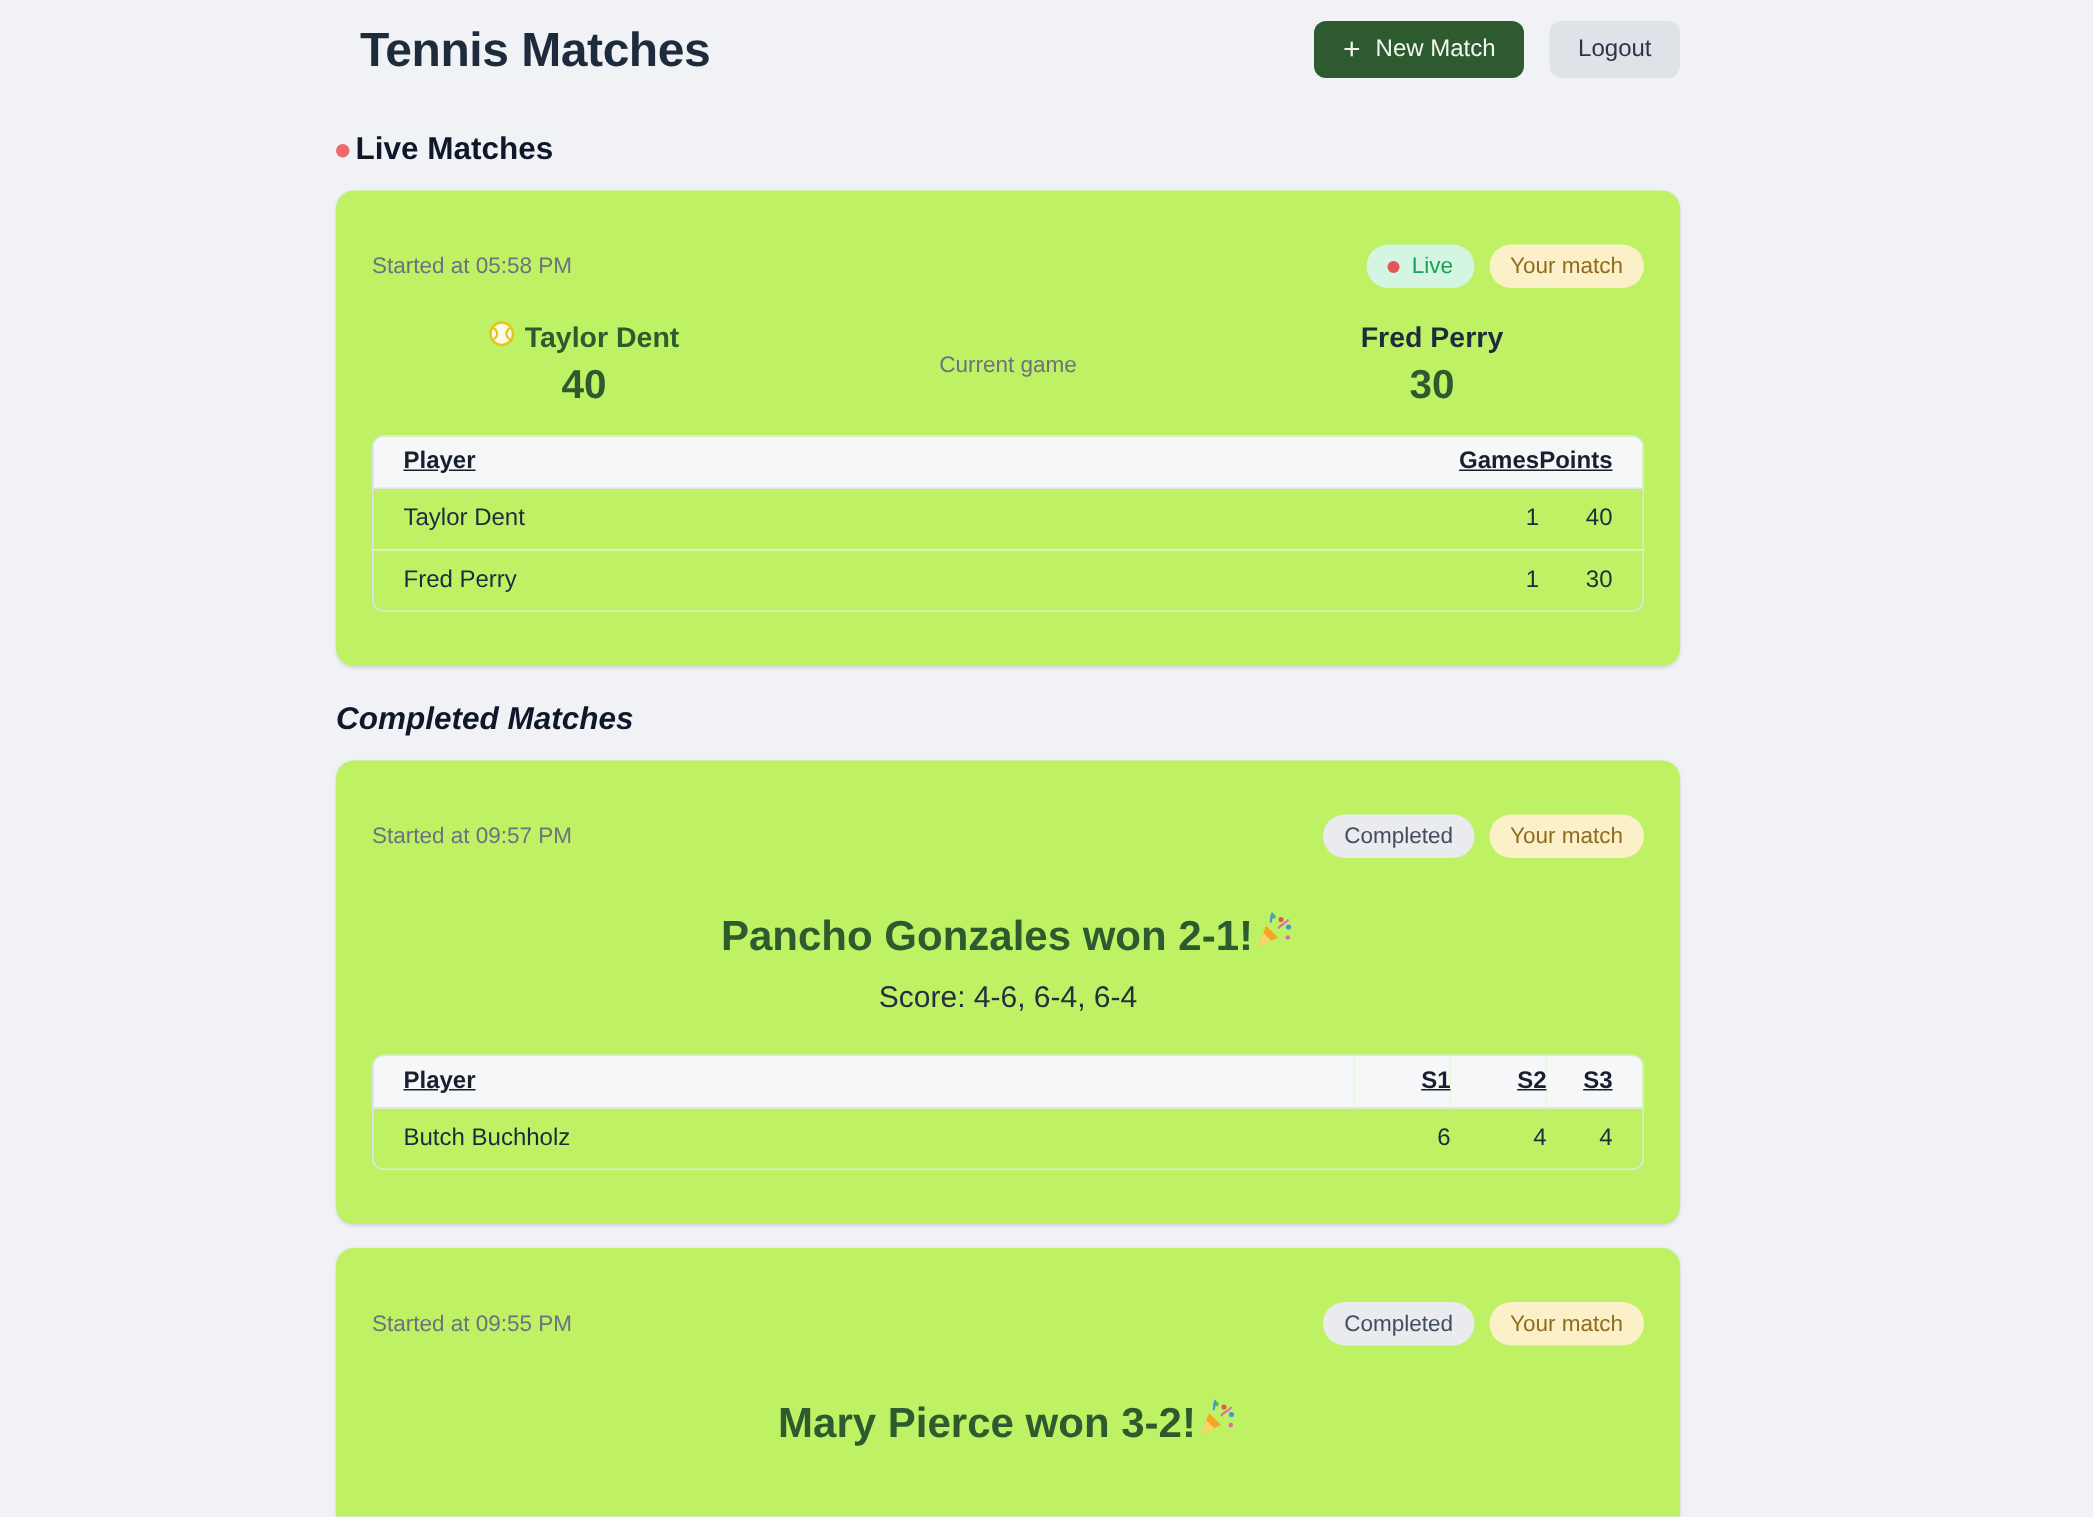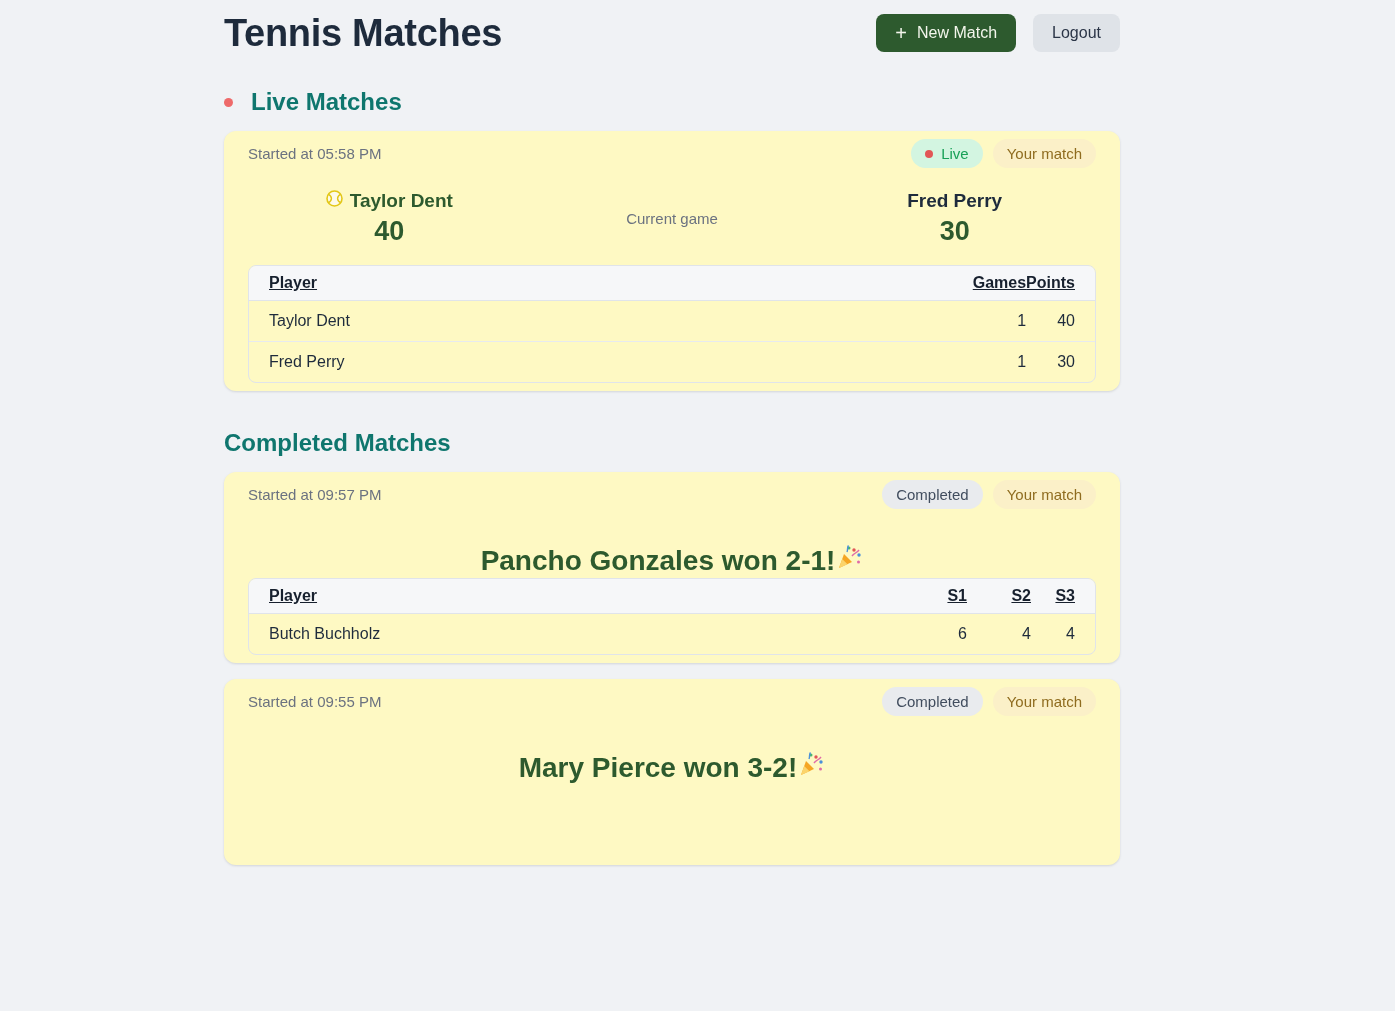--- a/index.html
+++ b/index.html
@@ -14,51 +14,51 @@
     width: 896px;
     margin-left: 224px;
     padding-top: 12px;
   }
   
   .page-header {
     display: flex; align-items: center; justify-content: space-between;
     height: 42px;
   }
   .page-header h1 {
-    font-size: 38px; font-weight: 700; color: #1e2b3c; letter-spacing: -0.3px;
+    font-size: 32px; font-weight: 700; color: #1e2b3c; letter-spacing: -0.3px; margin-left: 16px;
   }
   .header-actions { display: flex; align-items: center; gap: 17px; }
   .btn {
     display: inline-flex; align-items: center; gap: 10px;
     border: none; cursor: pointer;
     font-size: 16px; font-family: inherit;
     padding: 9px 19px; border-radius: 8px; line-height: 20px;
     white-space: nowrap;
   }
   .btn-green { background: #2d5a2e; color: #f3f6ec; }
   .btn-blue  { background: #2563eb; color: #ffffff; }
   .btn-gray  { background: #dfe3e8; color: #2b3547; }
   .plus-glyph { font-size: 20px; line-height: 18px; font-weight: 400; }
   
   .section-heading {
-    display: flex; align-items: center; gap: 18px;
-    font-size: 24px; font-weight: 700; color: #0f766e;
+    display: flex; align-items: center; gap: 4px;
+    font-size: 21px; font-weight: 700; color: #0f172a;
     margin-top: 34px; margin-bottom: 15px;
   }
-  .section-heading.completed { margin-top: 38px; }
+  .section-heading.completed { margin-top: 24px; font-style: italic; }
   .live-dot {
     width: 9px; height: 9px; border-radius: 50%;
     background: #ee6a6a; display: inline-block;
   }
   
   .card {
-    background: #fef9c3;
+    background: #bef264;
     border-radius: 12px;
     box-shadow: 0 1px 2px rgba(16,24,40,.05), 0 1px 3px rgba(16,24,40,.08);
-    padding: 8px 24px;
+    padding: 36px 24px;
     margin-bottom: 16px;
   }
   .card.cutoff { padding-bottom: 80px; }
   .card-top {
     display: flex; align-items: center; justify-content: space-between;
   }
   .started-at { color: #6b7280; font-size: 15px; }
   .badges { display: flex; align-items: center; gap: 10px; }
   .badge {
     display: inline-flex; align-items: center; gap: 8px;
@@ -229,20 +229,21 @@
           <polygon points="4,25 7.2,16 12.5,21.2" fill="#fbd46b"></polygon>
           <circle cx="19" cy="7" r="1.7" fill="#e25656"></circle>
           <circle cx="24" cy="12" r="1.7" fill="#4a90d9"></circle>
           <circle cx="14" cy="5" r="1.5" fill="#49b86d"></circle>
           <circle cx="23.5" cy="19" r="1.5" fill="#e06ba8"></circle>
           <path d="M17 13 C 19 10, 22 10, 24 7" stroke="#e06ba8" stroke-width="1.4" fill="none"></path>
           <path d="M12 9 C 13 6.5, 12 4.5, 13.5 2.5" stroke="#4a90d9" stroke-width="1.4" fill="none"></path>
         </svg>
       </span>
     </div>
+    <div class="score-line">Score: 4-6, 6-4, 6-4</div>
 
     <table class="match-table">
       <thead>
         <tr>
           <th>Player</th>
           <th class="num">S1</th>
           <th class="num">S2</th>
           <th class="num">S3</th>
         </tr>
       </thead>

